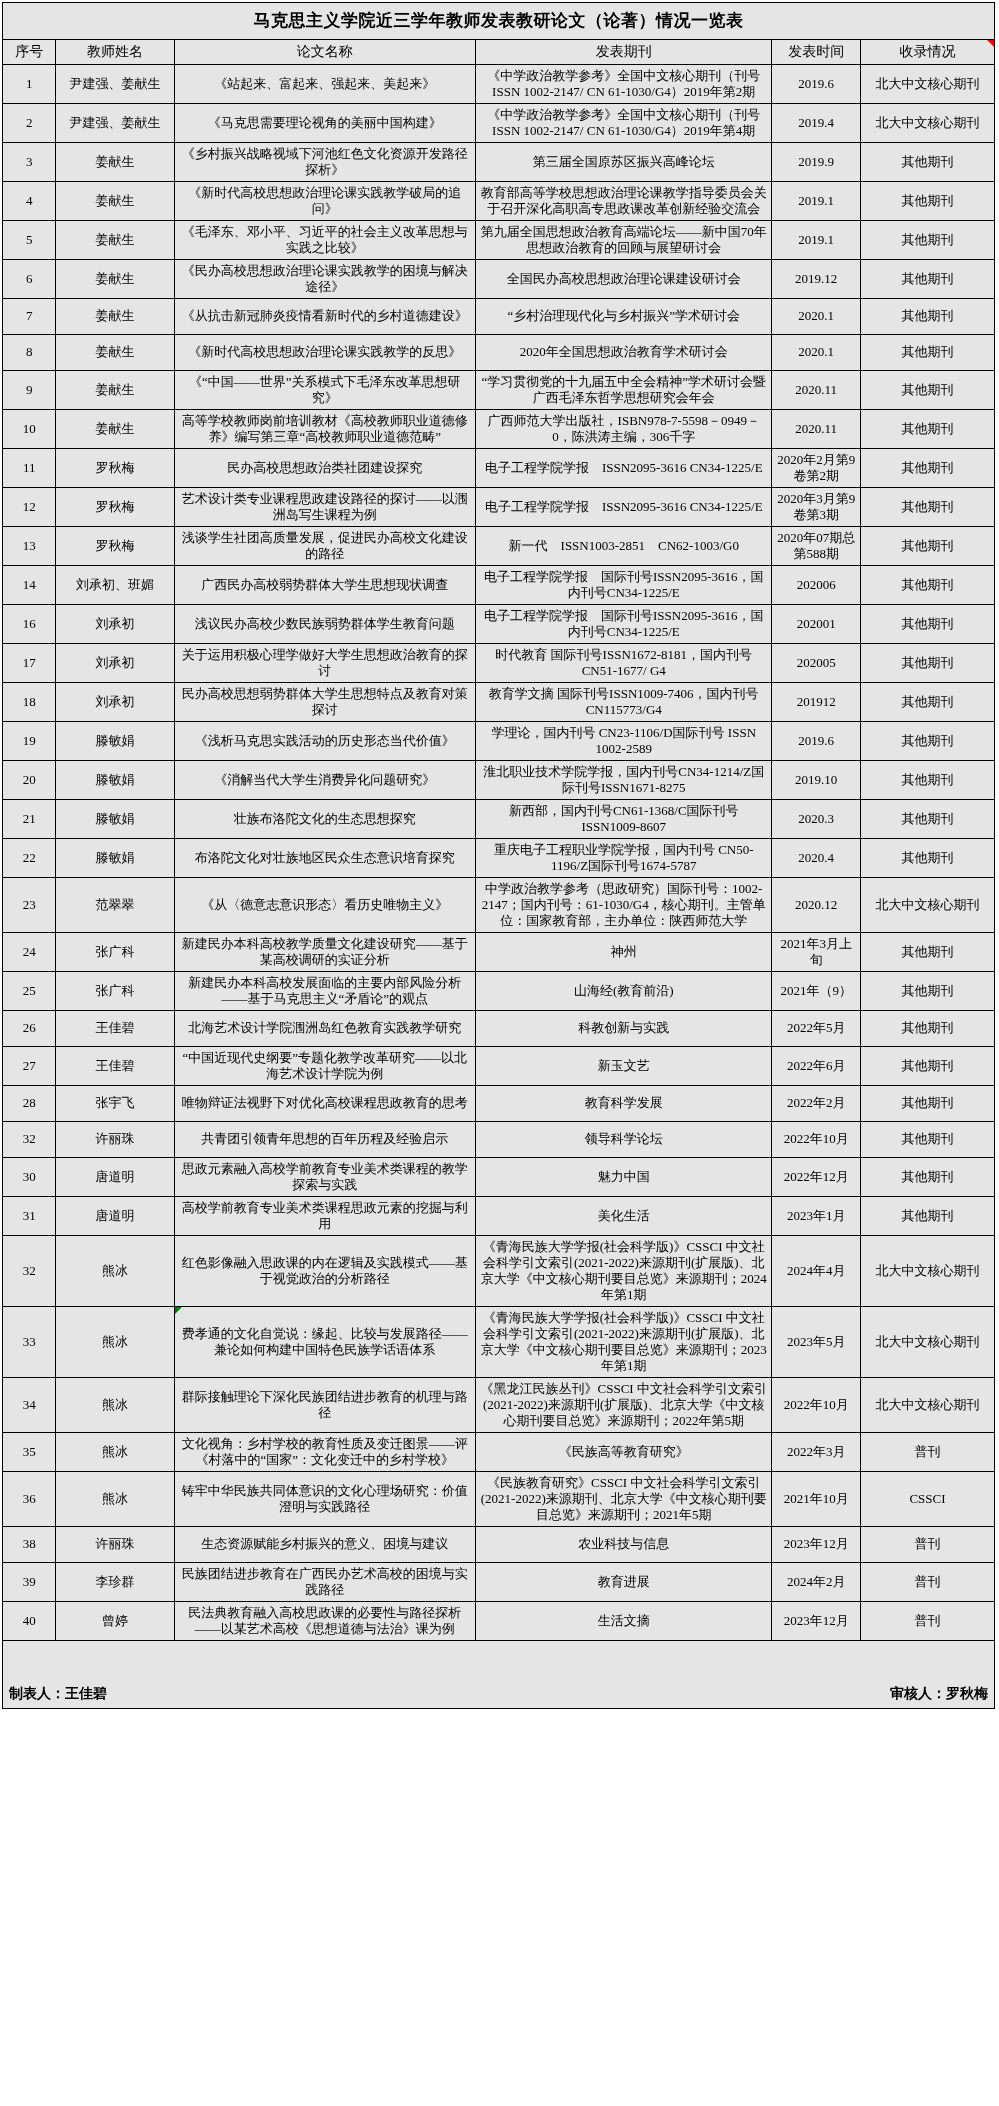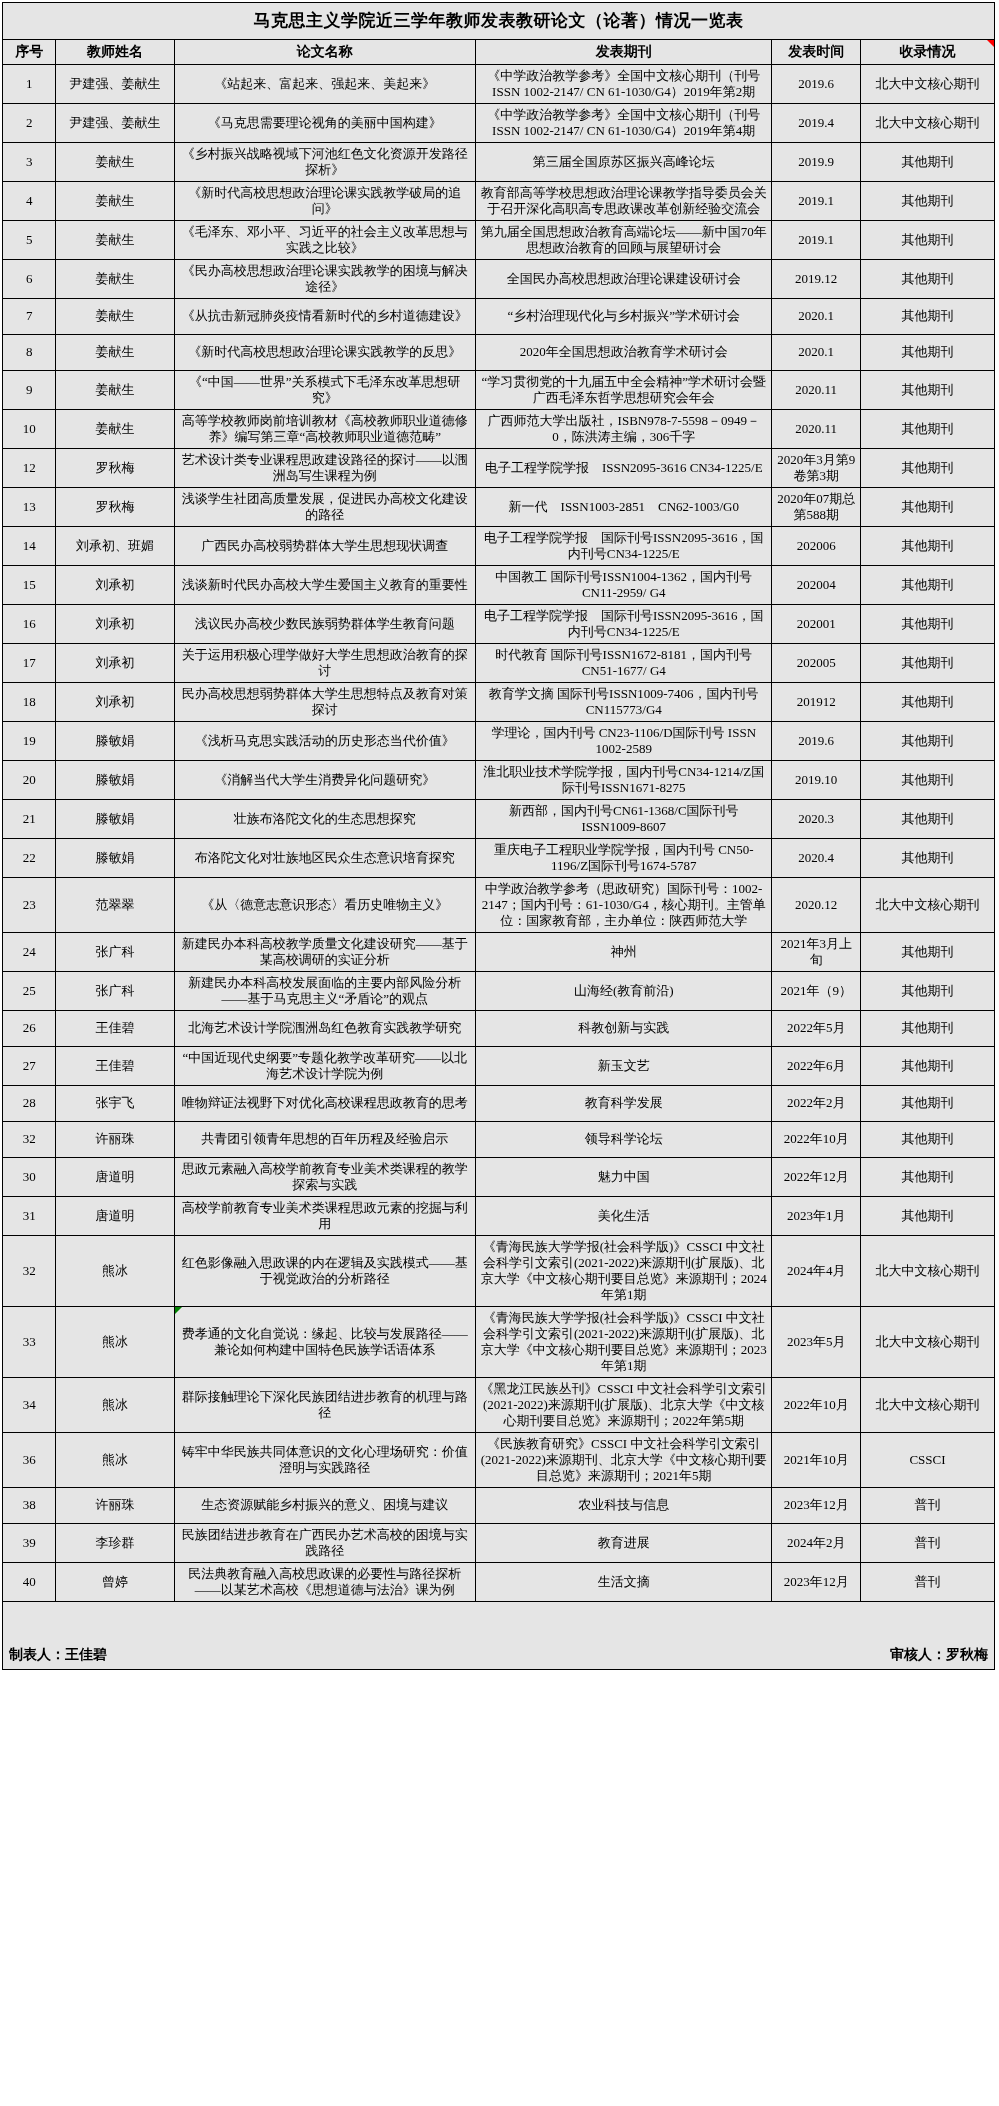--- a/index.html
+++ b/index.html
@@ -53,21 +53,21 @@
     font-weight: normal;
     font-size: 14px;
     height: 18px;
     padding: 2px 4px;
   }
   table.papers tr { height: 36px; }
   table.papers thead tr { height: 24px; }
   
   table.papers th:first-child, table.papers td:first-child { border-left: none; }
   table.papers th:last-child, table.papers td:last-child { border-right: none; }
-  table.papers thead th { border-top: none; font-weight: bold; }
+  table.papers thead th { border-top: none; }
   .col-no      { width: 52px; }
   .col-teacher { width: 116px; }
   .col-title   { width: 296px; }
   .col-journal { width: 291px; }
   .col-date    { width: 87px; }
   .col-status  { width: 131px; }
   .footer-row {
     display: flex;
     justify-content: space-between;
     align-items: center;
@@ -199,20 +199,28 @@
         </tr>
         <tr>
           <td class="col-no">10</td>
           <td class="col-teacher">姜献生</td>
           <td class="col-title">高等学校教师岗前培训教材《高校教师职业道德修养》编写第三章“高校教师职业道德范畴”</td>
           <td class="col-journal">广西师范大学出版社，ISBN978-7-5598－0949－0，陈洪涛主编，306千字</td>
           <td class="col-date">2020.11</td>
           <td class="col-status">其他期刊</td>
         </tr>
         <tr>
+          <td class="col-no">11</td>
+          <td class="col-teacher">罗秋梅</td>
+          <td class="col-title">民办高校思想政治类社团建设探究</td>
+          <td class="col-journal">电子工程学院学报　ISSN2095-3616 CN34-1225/E</td>
+          <td class="col-date">2020年2月第9卷第2期</td>
+          <td class="col-status">其他期刊</td>
+        </tr>
+        <tr>
           <td class="col-no">12</td>
           <td class="col-teacher">罗秋梅</td>
           <td class="col-title">艺术设计类专业课程思政建设路径的探讨——以涠洲岛写生课程为例</td>
           <td class="col-journal">电子工程学院学报　ISSN2095-3616 CN34-1225/E</td>
           <td class="col-date">2020年3月第9卷第3期</td>
           <td class="col-status">其他期刊</td>
         </tr>
         <tr>
           <td class="col-no">13</td>
           <td class="col-teacher">罗秋梅</td>
@@ -223,28 +231,20 @@
         </tr>
         <tr>
           <td class="col-no">14</td>
           <td class="col-teacher">刘承初、班媚</td>
           <td class="col-title">广西民办高校弱势群体大学生思想现状调查</td>
           <td class="col-journal">电子工程学院学报　国际刊号ISSN2095-3616，国内刊号CN34-1225/E</td>
           <td class="col-date">202006</td>
           <td class="col-status">其他期刊</td>
         </tr>
         <tr>
-          <td class="col-no">15</td>
-          <td class="col-teacher">刘承初</td>
-          <td class="col-title">浅谈新时代民办高校大学生爱国主义教育的重要性</td>
-          <td class="col-journal">中国教工 国际刊号ISSN1004-1362，国内刊号CN11-2959/ G4</td>
-          <td class="col-date">202004</td>
-          <td class="col-status">其他期刊</td>
-        </tr>
-        <tr>
           <td class="col-no">16</td>
           <td class="col-teacher">刘承初</td>
           <td class="col-title">浅议民办高校少数民族弱势群体学生教育问题</td>
           <td class="col-journal">电子工程学院学报　国际刊号ISSN2095-3616，国内刊号CN34-1225/E</td>
           <td class="col-date">202001</td>
           <td class="col-status">其他期刊</td>
         </tr>
         <tr>
           <td class="col-no">17</td>
           <td class="col-teacher">刘承初</td>
@@ -381,20 +381,28 @@
           <td class="col-date">2023年5月</td>
           <td class="col-status">北大中文核心期刊</td>
         </tr>
         <tr>
           <td class="col-no">34</td>
           <td class="col-teacher">熊冰</td>
           <td class="col-title">群际接触理论下深化民族团结进步教育的机理与路径</td>
           <td class="col-journal">《黑龙江民族丛刊》CSSCI 中文社会科学引文索引(2021-2022)来源期刊(扩展版)、北京大学《中文核心期刊要目总览》来源期刊；2022年第5期</td>
           <td class="col-date">2022年10月</td>
           <td class="col-status">北大中文核心期刊</td>
+        </tr>
+        <tr>
+          <td class="col-no">35</td>
+          <td class="col-teacher">熊冰</td>
+          <td class="col-title">文化视角：乡村学校的教育性质及变迁图景——评《村落中的“国家”：文化变迁中的乡村学校》</td>
+          <td class="col-journal">《民族高等教育研究》</td>
+          <td class="col-date">2022年3月</td>
+          <td class="col-status">普刊</td>
         </tr>
         <tr>
           <td class="col-no">36</td>
           <td class="col-teacher">熊冰</td>
           <td class="col-title">铸牢中华民族共同体意识的文化心理场研究：价值澄明与实践路径</td>
           <td class="col-journal">《民族教育研究》CSSCI 中文社会科学引文索引(2021-2022)来源期刊、北京大学《中文核心期刊要目总览》来源期刊；2021年5期</td>
           <td class="col-date">2021年10月</td>
           <td class="col-status">CSSCI</td>
         </tr>
         <tr>

